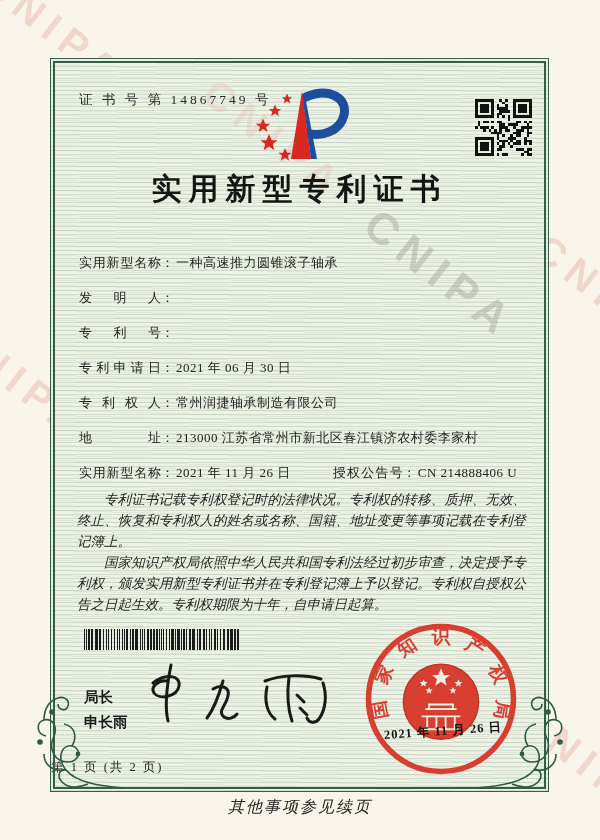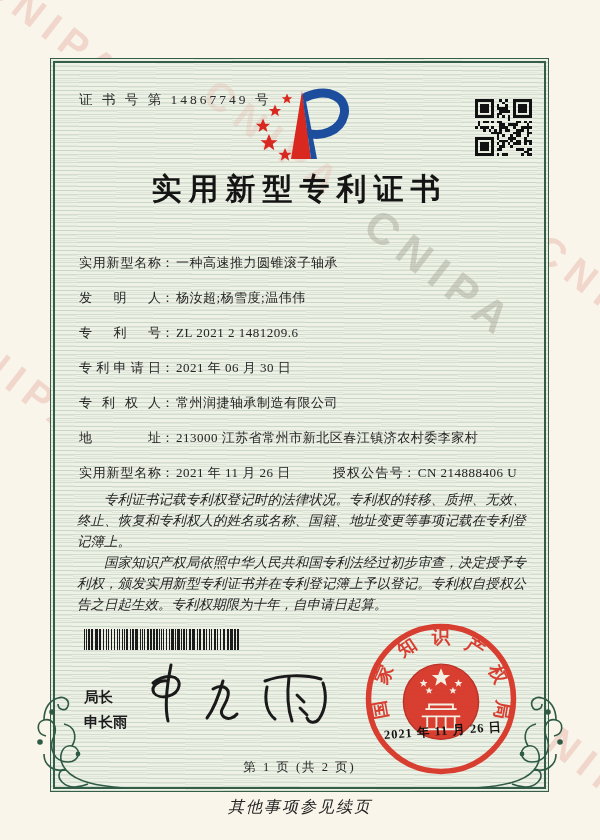--- a/index.html
+++ b/index.html
@@ -60,21 +60,21 @@
   
   .barcode{position:absolute;left:33px;top:570px;width:158px;height:21px;}
   .sig{position:absolute;left:86px;top:596px;width:210px;height:80px;}
   .director{position:absolute;left:33px;top:626px;font-family:"Liberation Sans","DejaVu Sans",sans-serif;
     font-size:14.5px;font-weight:600;line-height:25px;color:#1c1c1c;}
   .seal{position:absolute;left:312px;top:562px;width:156px;height:156px;mix-blend-mode:multiply;opacity:.95;}
   .sealdate{
     position:absolute;left:316px;top:664px;width:152px;text-align:center;
     font-size:12.5px;font-weight:700;color:#111;transform:rotate(-4deg);letter-spacing:1px;z-index:4;
   }
-  .pageinfo{position:absolute;left:0;top:700px;width:100%;text-align:center;font-size:12.5px;letter-spacing:2px;color:#242424;}
+  .pageinfo{position:absolute;left:0;top:700px;width:100%;font-size:12.5px;letter-spacing:2px;color:#242424;}
   
   .footnote{
     position:absolute;left:0;top:797px;width:100%;text-align:center;z-index:3;
     font-size:16px;font-style:italic;letter-spacing:2px;color:#242424;
   }
   .flourish{position:absolute;width:104px;height:104px;z-index:4;pointer-events:none;}
   .fl-br{left:472px;top:692px;}
   .fl-bl{left:24px;top:692px;transform:scaleX(-1);}
 </style>
 </head>
@@ -332,26 +332,24 @@
 
     <div class="fields">
       <div class="frow">
         <span class="flabel">实用新型名称</span>
           <span class="fcolon">：</span>
         <span class="fvalue">一种高速推力圆锥滚子轴承</span>
       </div>
       <div class="frow">
         <span class="flabel">发明人</span>
           <span class="fcolon">：</span>
-        <span class="fvalue">杨汝超;杨雪度;温伟伟</span>
       </div>
       <div class="frow">
         <span class="flabel">专利号</span>
           <span class="fcolon">：</span>
-        <span class="fvalue">ZL 2021 2 1481209.6</span>
       </div>
       <div class="frow">
         <span class="flabel">专利申请日</span>
           <span class="fcolon">：</span>
         <span class="fvalue">2021 年 06 月 30 日</span>
       </div>
       <div class="frow">
         <span class="flabel">专利权人</span>
           <span class="fcolon">：</span>
         <span class="fvalue">常州润捷轴承制造有限公司</span>

